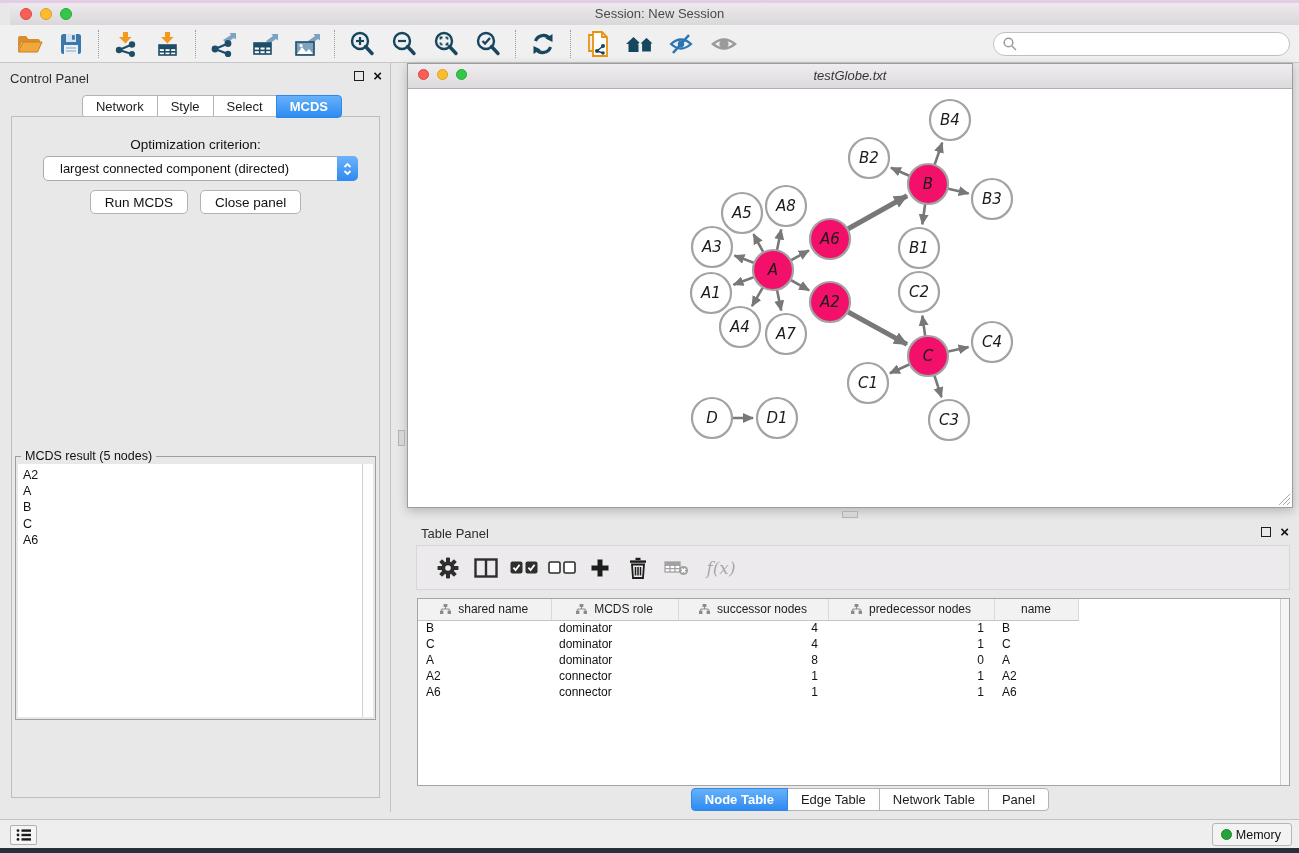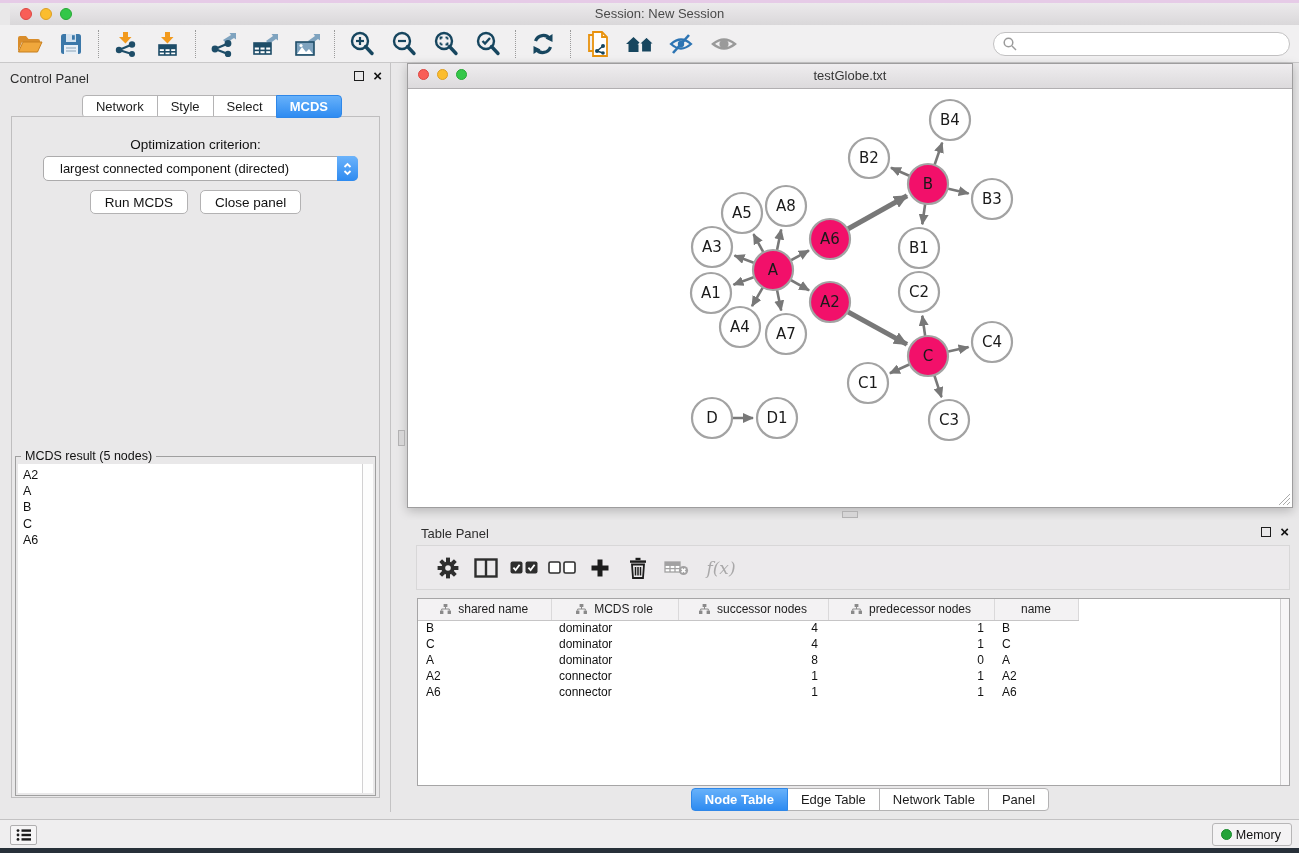--- a/index.html
+++ b/index.html
@@ -52,32 +52,32 @@
   .opt-label { position:absolute; left:0; right:0; top:20px; text-align:center; font-size:13.5px; color:#111; }
   .dropdown { position:absolute; left:31px; top:39px; width:315px; height:25px; background:#fff;
     border:1px solid #acabac; border-radius:5px; display:flex; align-items:center; }
   .dropdown .dd-text { flex:1; font-size:13px; color:#111; padding-left:16px; white-space:nowrap; overflow:hidden; }
   .dd-spin { width:21px; height:25px; margin:-1px -1px -1px 0; border-radius:0 5px 5px 0;
     background:linear-gradient(#6cb3fb,#2d8af0); display:flex; align-items:center; justify-content:center; }
   .cp-buttons { position:absolute; left:0; top:73px; width:100%; display:flex; justify-content:center; gap:12px; }
   .push-btn { background:#fff; border:1px solid #b3b2b3; border-radius:5px; font-size:13.5px;
     color:#111; padding:3px 14px; height:24px; }
 
-  .fieldset { position:absolute; left:3px; top:339px; width:361px; height:340px;
+  .fieldset { position:absolute; left:3px; top:339px; width:361px; height:264px;
     border:1px solid #9f9f9f; }
   .fieldset .legend { position:absolute; left:5px; top:-8px; background:#e9e8e9; padding:0 4px;
     font-size:12.5px; color:#111; }
   .result-list { position:absolute; left:2px; right:2px; top:7px; bottom:2px; background:#fff; }
   .result-gutter { position:absolute; right:0; top:0; bottom:0; width:11px; border-left:1px solid #d2d1d2; background:#fdfdfd; }
   .result-item { font-size:12.5px; color:#111; line-height:16.2px; padding-left:5px; }
   .result-item:first-child { padding-top:3px; }
 
   
   .net-window { position:absolute; left:407px; top:63px; width:886px; height:445px;
-    background:#fff; border:1px solid #9e9d9e; box-shadow:0 3px 10px rgba(0,0,0,.22); }
+    background:#fff; border:1px solid #9e9d9e; box-shadow:0 3px 10px rgba(0,0,0,.22);font-style:italic; }
   .net-titlebar { position:absolute; left:0; top:0; width:100%; height:25px;
     background:linear-gradient(#efedef,#dcdadc); border-bottom:1px solid #b1afb1; }
   .net-titlebar .win-title { position:absolute; left:0; right:0; top:4px; text-align:center; font-size:13px; color:#363636; }
   .net-canvas { position:absolute; left:0; top:25px; width:884px; height:418px; background:#fff; }
   .resize-grip { position:absolute; right:1px; bottom:1px; }
   .divider-handle-v { position:absolute; left:398px; top:430px; width:7px; height:16px;
     background:#d6d5d6; border:1px solid #b2b1b2; }
   .divider-handle-h { position:absolute; left:842px; top:511px; width:16px; height:7px;
     background:#d6d5d6; border:1px solid #b2b1b2; }
 

